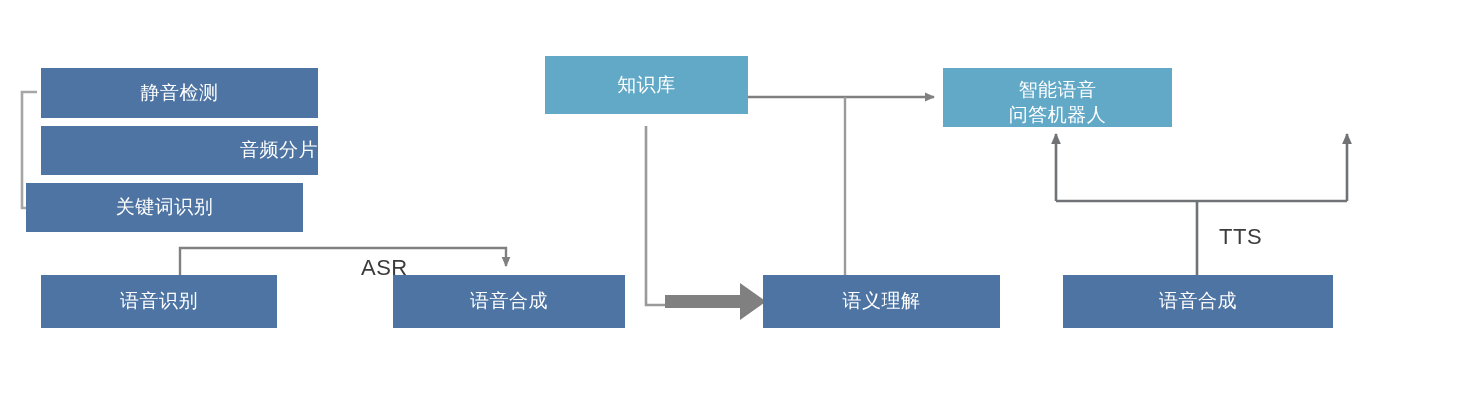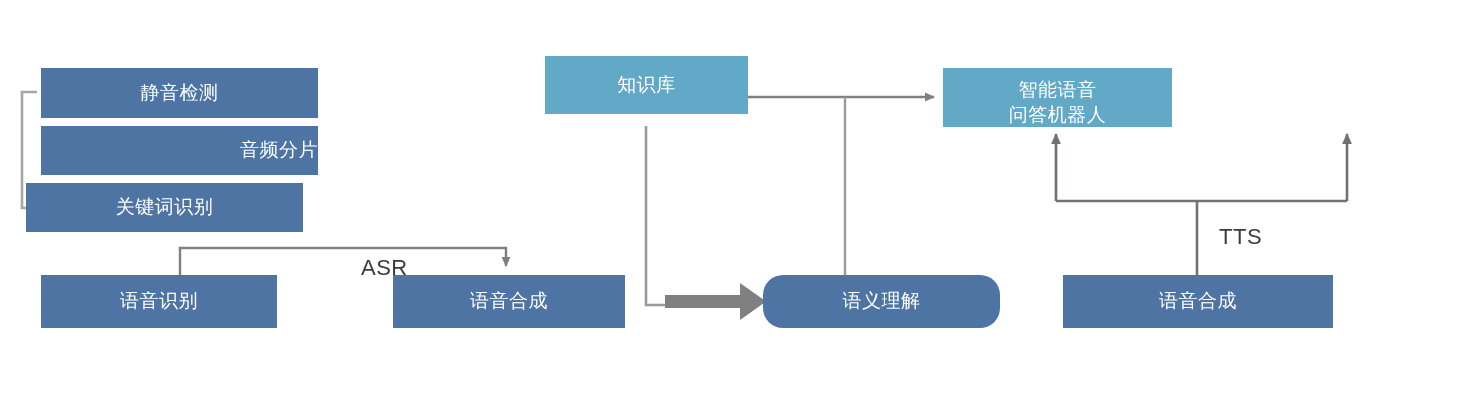--- a/index.html
+++ b/index.html
@@ -109,21 +109,21 @@
   </div>
 
   <div class="node dark" style="left:393px; top:275px; width:232px; height:53px;">
     <span class="lbl">语音合成</span>
   </div>
 
   <div class="node light" style="left:545px; top:56px; width:203px; height:58px;">
     <span class="lbl">知识库</span>
   </div>
 
-  <div class="node dark" style="left:763px; top:275px; width:237px; height:53px;border-radius:20px;">
+  <div class="node dark" style="left:763px; top:275px; width:237px; height:53px;">
     <span class="lbl">语义理解</span>
   </div>
 
   <div class="node light" style="left:943px; top:68px; width:229px; height:59px;align-items:flex-end;">
     <span class="lbl">智能语音
 问答机器人</span>
   </div>
 
   <div class="node dark" style="left:1063px; top:275px; width:270px; height:53px;">
     <span class="lbl">语音合成</span>

